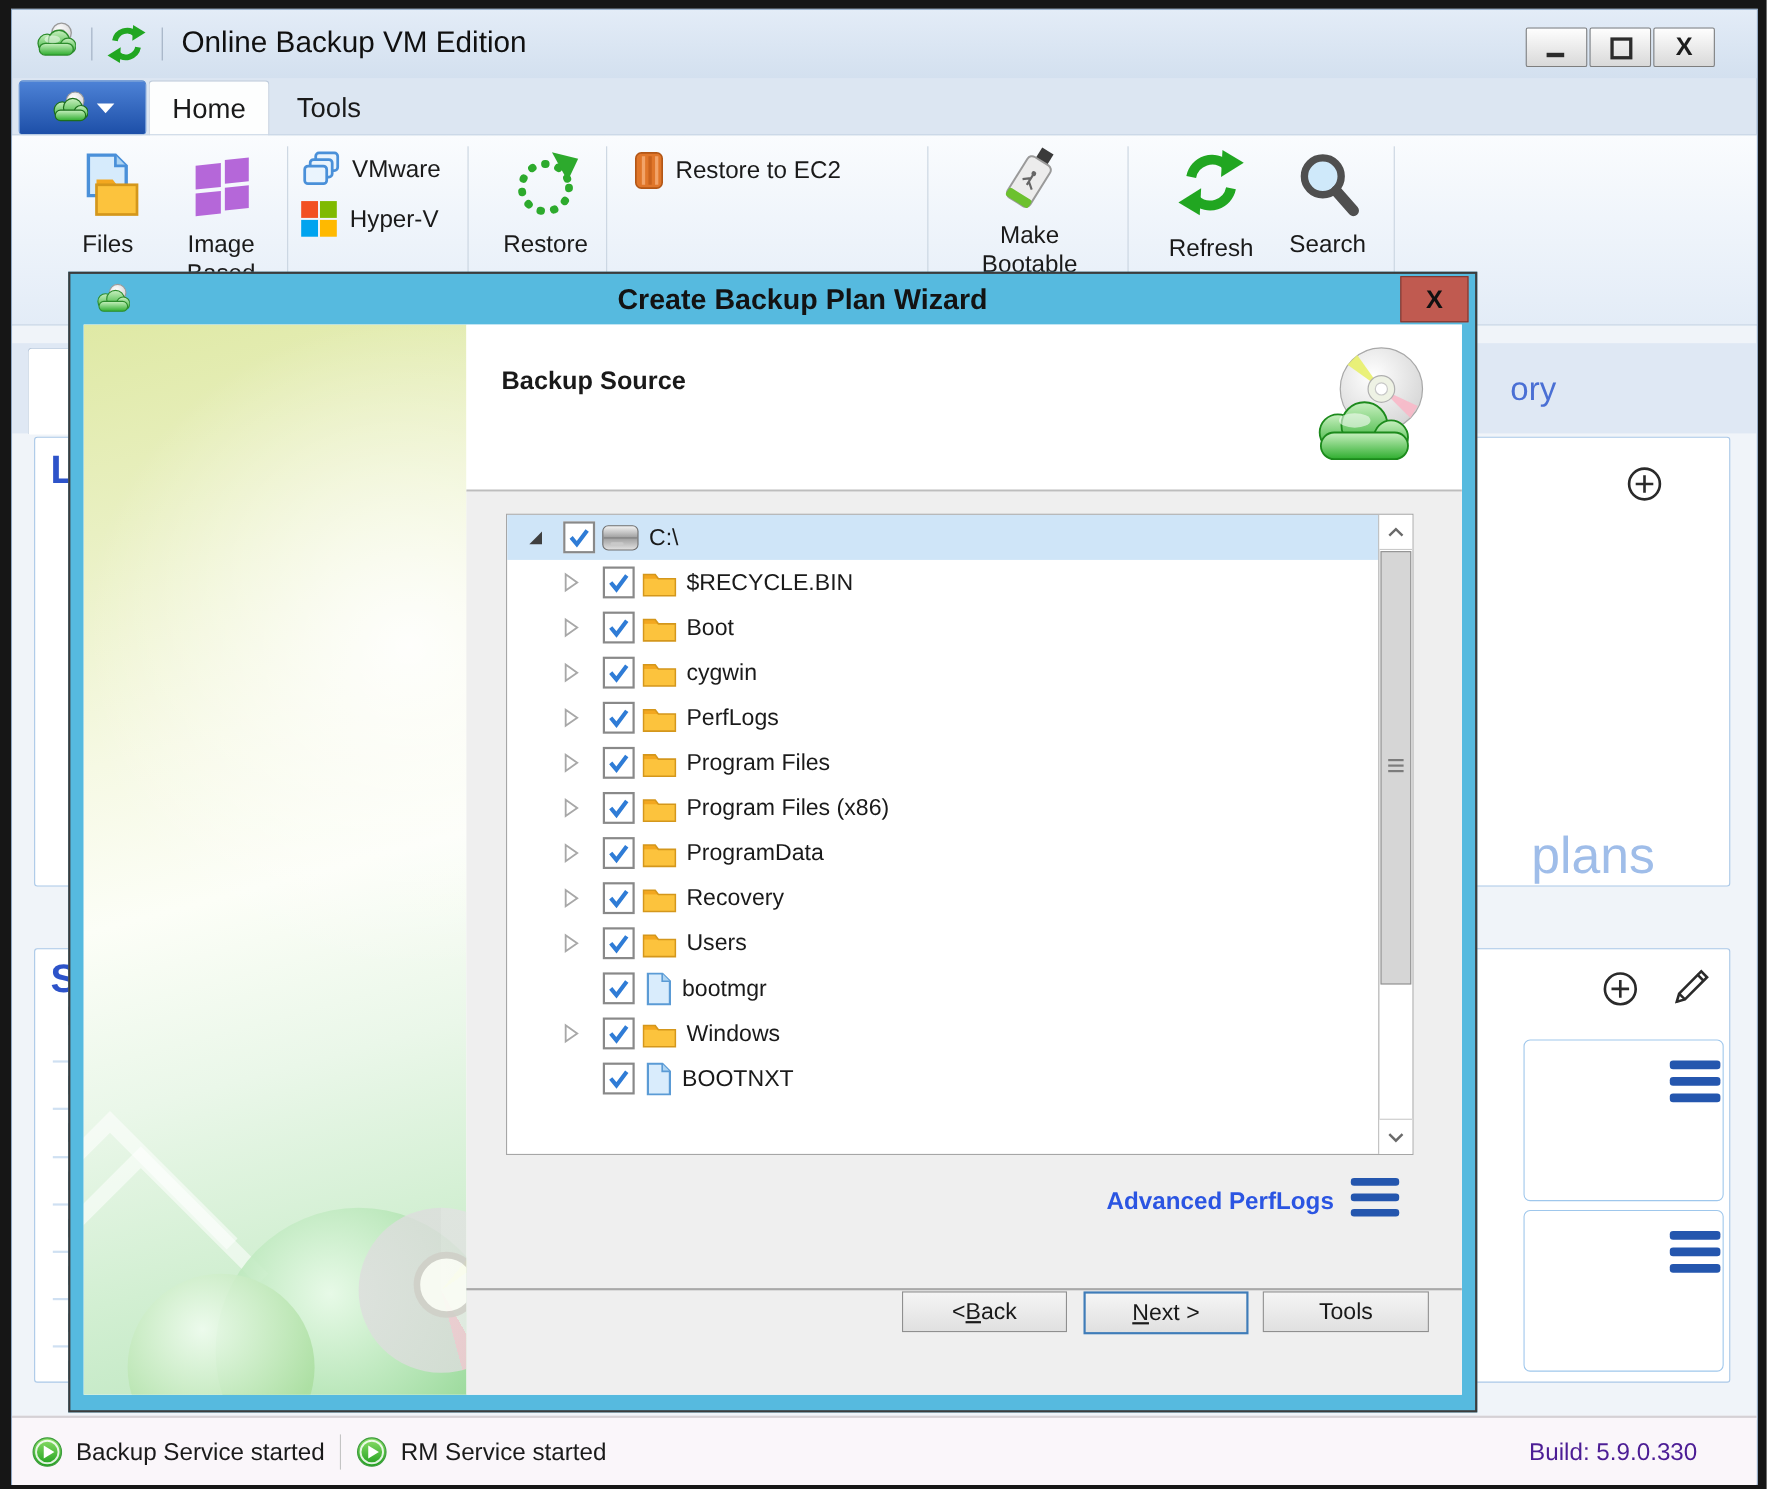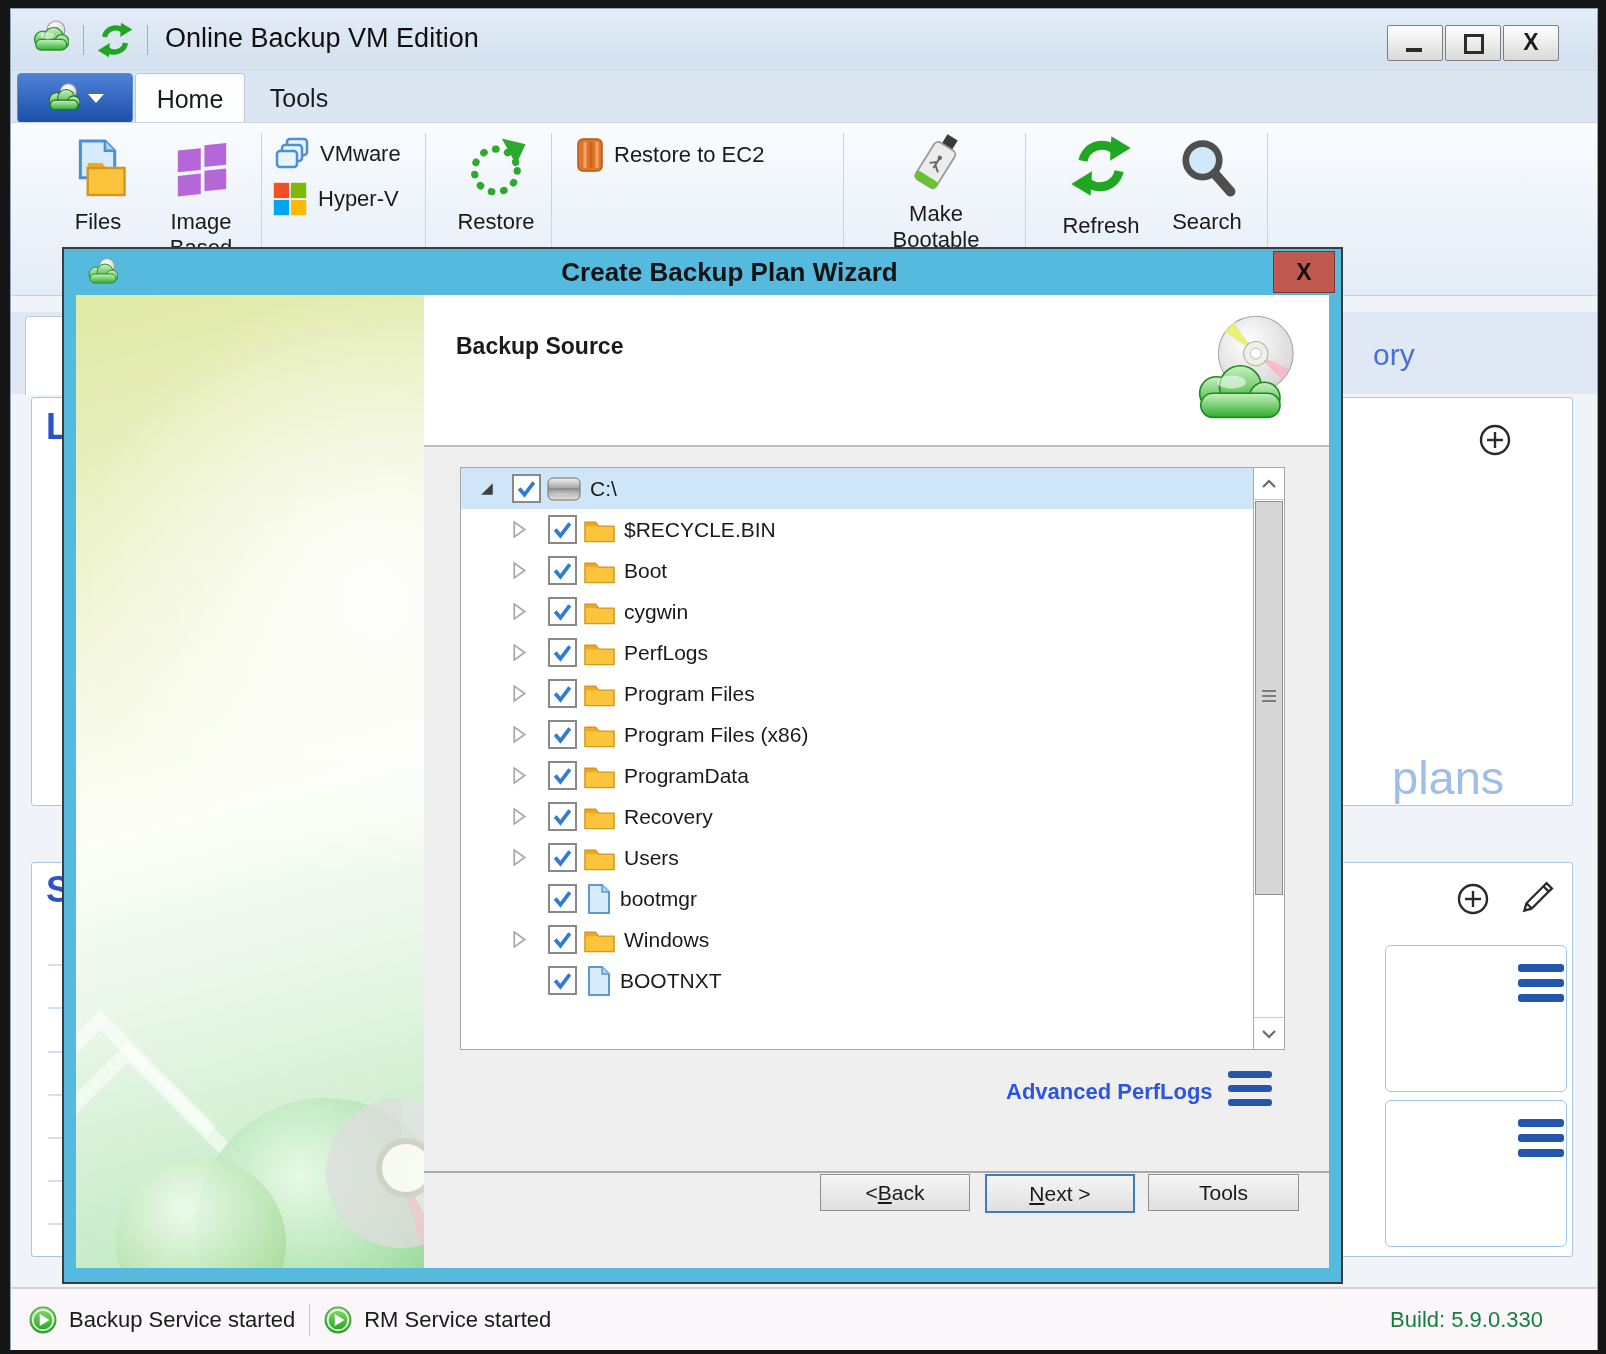--- a/index.html
+++ b/index.html
@@ -334,21 +334,21 @@
       <polygon points="10,7.5 19,13 10,18.5" fill="#fff"></polygon>
     </svg>
     <span style="margin-left:12px">Backup Service started</span>
     <div class="sdiv"></div>
     <svg style="width:28px;height:28px" viewBox="0 0 26 26">
       <circle cx="13" cy="13" r="12" fill="url(#playGrad)" stroke="#3f9c3f"></circle>
       <circle cx="13" cy="13" r="9.5" fill="none" stroke="#ffffff" stroke-width="1.6" opacity=".85"></circle>
       <polygon points="10,7.5 19,13 10,18.5" fill="#fff"></polygon>
     </svg>
     <span style="margin-left:12px">RM Service started</span>
-    <span style="margin-left:auto;margin-right:54px;color:#15803d">Build: 5.9.0.330</span>
+    <span style="margin-left:auto;margin-right:54px;color:#4c1d95">Build: 5.9.0.330</span>
   </div>
 </div>
 
 <div id="dialog" class="abs">
   <div class="dtitle abs">
     <svg style="width:32px;height:30px;margin-left:22px" viewBox="0 0 32 30">
       <circle cx="21" cy="9" r="7.5" fill="url(#cdGrad)" stroke="#9a9a9a"></circle>
         <circle cx="21" cy="9" r="2.4" fill="#fff"></circle>
       <g stroke="#2c8c2c">
           <circle cx="10" cy="17" r="7" fill="url(#greenGrad)"></circle>

